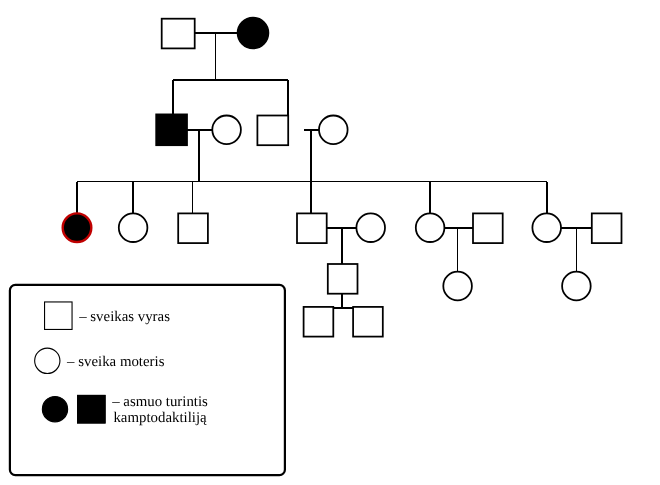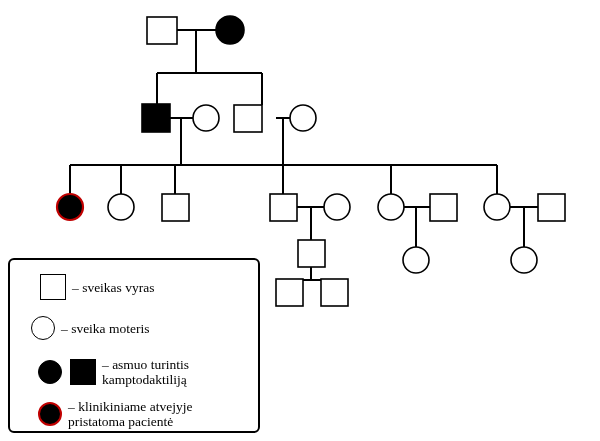--- a/index.html
+++ b/index.html
@@ -177,27 +177,22 @@
     <div class="legend-row" style="left:30px; top:14px;">
       <span class="sym sq-open"></span>
       <span class="legend-text dash">– sveikas vyras</span>
     </div>
 
     <div class="legend-row" style="left:21px; top:56px;">
       <span class="sym ci-open"></span>
       <span class="legend-text dash">– sveika moteris</span>
     </div>
 
-    <div class="legend-row" style="left:28px; top:97px;">
+    <div class="legend-row" style="left:28px; top:97px;text-align:center;">
       <span class="sym ci-filled"></span>
       <span class="sym sq-filled" style="margin-left:8px;"></span>
       <span class="legend-text dash">– asmuo turintis
 kamptodaktiliją</span>
     </div>
 
-    <div class="legend-row" style="left:28px; top:139px;">
-      <span class="sym ci-filled-red"></span>
-      <span class="legend-text dash">– klinikiniame atvejyje
-pristatoma pacientė</span>
-    </div>
 
   </div>
 </div>
 
 </body></html>

